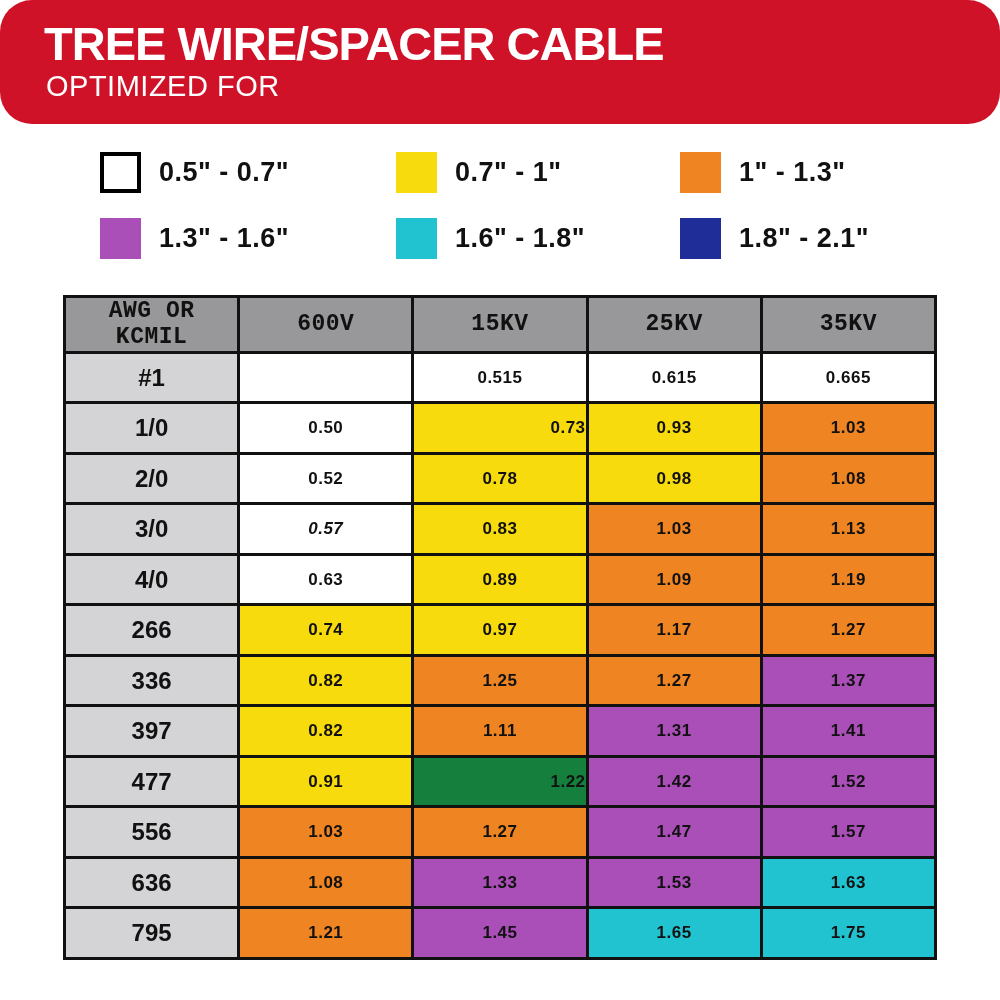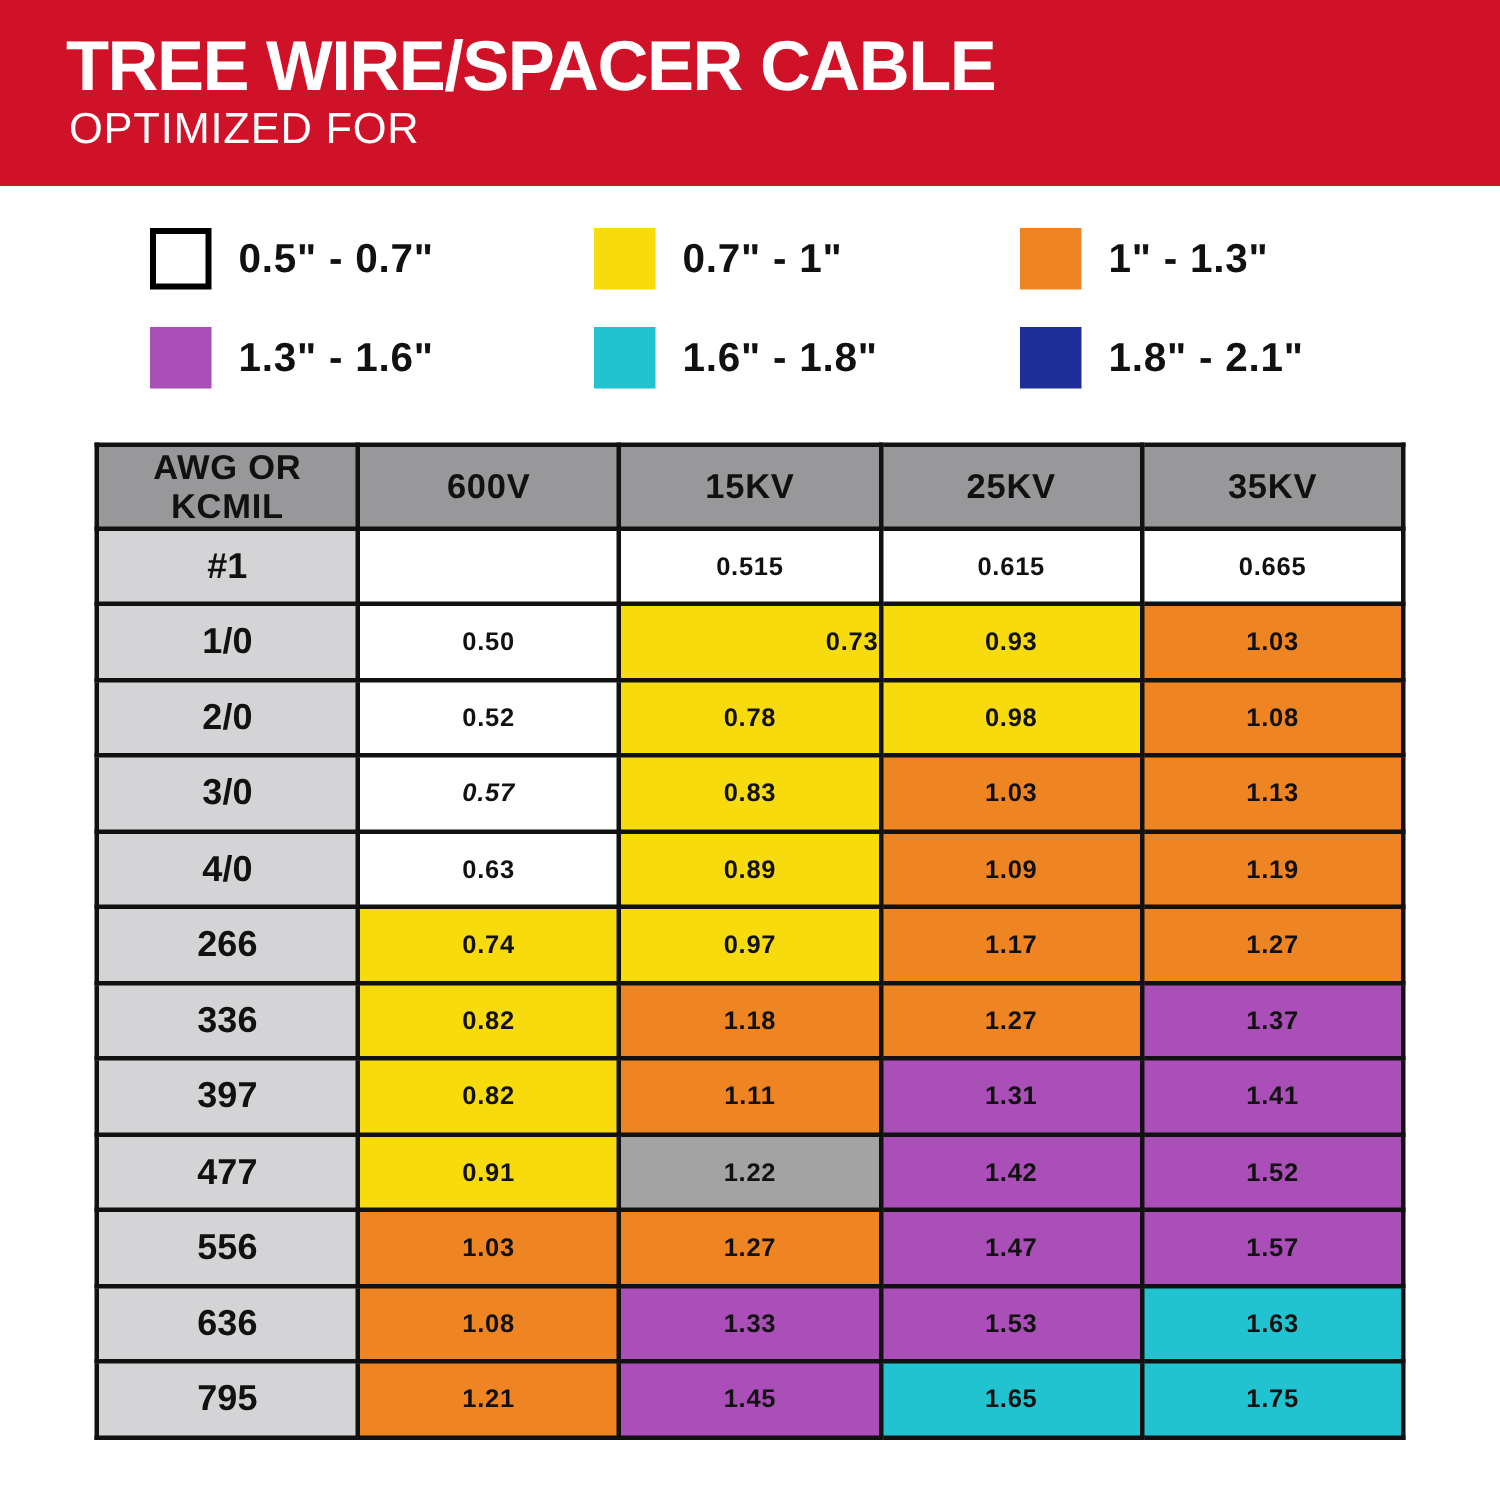--- a/index.html
+++ b/index.html
@@ -2,21 +2,21 @@
 <html><head>
 <meta charset="utf-8">
 <style>
   * { margin: 0; padding: 0; box-sizing: border-box; }
   html, body { width: 1000px; height: 1000px; background: #ffffff; overflow: hidden;
     font-family: "Liberation Sans", sans-serif; }
   .page { position: relative; width: 1000px; height: 1000px; background: #ffffff; }
 
   
   .banner { position: absolute; left: 0; top: 0; width: 1000px; height: 124px;
-    background: #d01228; color: #ffffff; }
+    background: #d01228; color: #ffffff; border-radius: 32px; }
   .banner-title { position: absolute; left: 44px; top: 16px; font-size: 47px;
     font-weight: bold; letter-spacing: -1px; white-space: nowrap; }
   .banner-subtitle { position: absolute; left: 46px; top: 70px; font-size: 29px;
     font-weight: normal; letter-spacing: 0.5px; white-space: nowrap; }
 
   
   .legend { position: absolute; left: 0; top: 124px; width: 1000px; height: 170px; }
   .legend-item { position: absolute; display: flex; align-items: center; height: 41px; }
   .legend-item .swatch { width: 41px; height: 41px; flex: 0 0 41px; }
   .legend-item .swatch.bordered { border: 4px solid #000000; }
@@ -27,21 +27,21 @@
   .li-2 { left: 680px; top: 28px; }
   .li-3 { left: 100px; top: 94px; }
   .li-4 { left: 396px; top: 94px; }
   .li-5 { left: 680px; top: 94px; }
 
   
   table.size-table { position: absolute; left: 63px; top: 295px; width: 874px; height: 665px;
     border-collapse: collapse; table-layout: fixed; border: 3px solid #111111; }
   .size-table th, .size-table td { border: 3px solid #111111; text-align: center;
     vertical-align: middle; color: #111111; }
-  .size-table thead tr { height: 53px; }
+  .size-table thead tr { height: 53px; font-family: Liberation Mono, monospace; }
   .size-table thead th { background: #98989a; font-size: 23px; font-weight: bold;
     line-height: 1.15; letter-spacing: 0.5px; padding: 0 20px; }
   .size-table tbody th.row-label { background: #d4d4d6; font-size: 24px; font-weight: bold; }
   .size-table tbody td { font-size: 17px; font-weight: bold; letter-spacing: 0.5px; }
 </style>
 </head>
 <body>
 
 <div class="page">
 
@@ -126,35 +126,35 @@
         <tr>
           <th class="row-label">266</th>
           <td style="background-color: rgb(248, 219, 13);">0.74</td>
           <td style="background-color: rgb(248, 219, 13);">0.97</td>
           <td style="background-color: rgb(239, 132, 34);">1.17</td>
           <td style="background-color: rgb(239, 132, 34);">1.27</td>
         </tr>
         <tr>
           <th class="row-label">336</th>
           <td style="background-color: rgb(248, 219, 13);">0.82</td>
-          <td style="background-color: rgb(239, 132, 34);">1.18</td>
+          <td style="background-color: rgb(239, 132, 34);">1.25</td>
           <td style="background-color: rgb(239, 132, 34);">1.27</td>
           <td style="background-color: rgb(170, 78, 184);">1.37</td>
         </tr>
         <tr>
           <th class="row-label">397</th>
           <td style="background-color: rgb(248, 219, 13);">0.82</td>
           <td style="background-color: rgb(239, 132, 34);">1.11</td>
           <td style="background-color: rgb(170, 78, 184);">1.31</td>
           <td style="background-color: rgb(170, 78, 184);">1.41</td>
         </tr>
         <tr>
           <th class="row-label">477</th>
           <td style="background-color: rgb(248, 219, 13);">0.91</td>
-          <td style="background-color: #a3a3a3;">1.22</td>
+          <td style="background-color: #15803d; text-align: right;">1.22</td>
           <td style="background-color: rgb(170, 78, 184);">1.42</td>
           <td style="background-color: rgb(170, 78, 184);">1.52</td>
         </tr>
         <tr>
           <th class="row-label">556</th>
           <td style="background-color: rgb(239, 132, 34);">1.03</td>
           <td style="background-color: rgb(239, 132, 34);">1.27</td>
           <td style="background-color: rgb(170, 78, 184);">1.47</td>
           <td style="background-color: rgb(170, 78, 184);">1.57</td>
         </tr>

